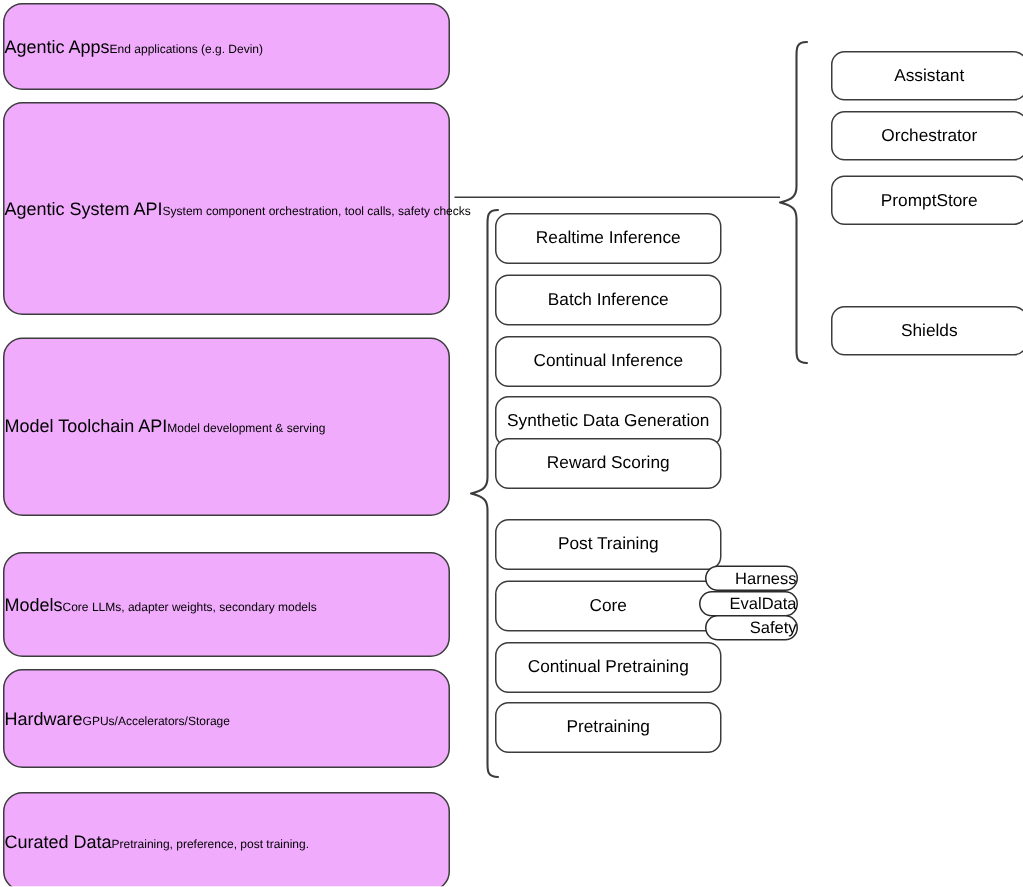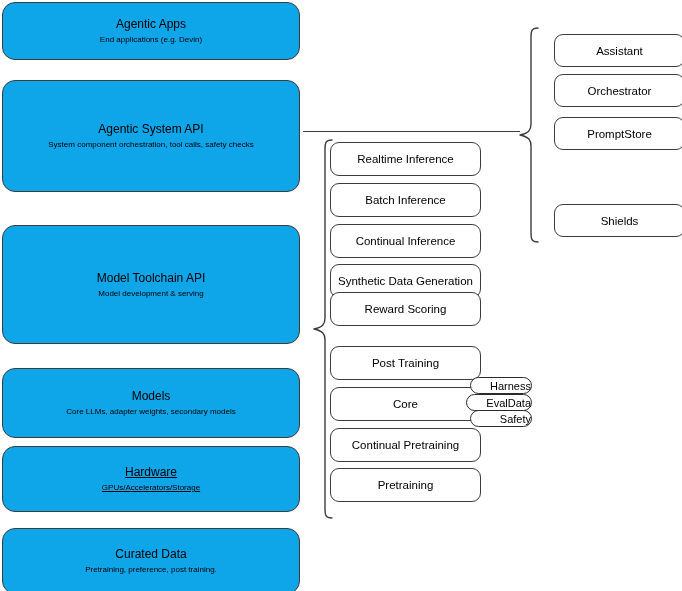--- a/index.html
+++ b/index.html
@@ -17,26 +17,26 @@
     height: 591px;
     overflow: hidden;
     background: #ffffff;
   }
 
   
   .box {
     position: absolute;
     box-sizing: border-box;
     border: 1.4px solid #3c3c3c;
-    background: #0ea5e9;
+    background: #f0abfc;
     border-radius: 13px;
     display: flex;
-    flex-direction: column;
+    flex-direction: row;
     align-items: center;
-    justify-content: center;
+    justify-content: flex-start;
     text-align: center;
   }
   .box .title {
     font-size: 12px;
     line-height: 15px;
     color: #000;
     white-space: nowrap;
   }
   .box .subtitle {
     font-size: 8px;
@@ -107,36 +107,36 @@
 </head>
 <body>
 
 <div id="canvas">
 
   <div class="box layer-box" style="top:2px;height:58px;">
     <div class="title">Agentic Apps</div>
     <div class="subtitle">End applications (e.g. Devin)</div>
   </div>
 
-  <div class="box layer-box" style="top:80px;height:112px;">
+  <div class="box layer-box" style="top:68px;height:142px;">
     <div class="title">Agentic System API</div>
     <div class="subtitle">System component orchestration, tool calls, safety checks</div>
   </div>
 
   <div class="box layer-box" style="top:225px;height:119px;">
     <div class="title">Model Toolchain API</div>
     <div class="subtitle">Model development &amp; serving</div>
   </div>
 
   <div class="box layer-box" style="top:368px;height:70px;">
     <div class="title">Models</div>
     <div class="subtitle">Core LLMs, adapter weights, secondary models</div>
   </div>
 
-  <div class="box layer-box" style="top:446px;height:66px;text-decoration:underline;">
+  <div class="box layer-box" style="top:446px;height:66px;">
     <div class="title">Hardware</div>
     <div class="subtitle">GPUs/Accelerators/Storage</div>
   </div>
 
   <div class="box layer-box" style="top:528px;height:66px;">
     <div class="title">Curated Data</div>
     <div class="subtitle">Pretraining, preference, post training.</div>
   </div>
 
   <div class="hline" style="left:303px;top:131px;width:217px;"></div>

